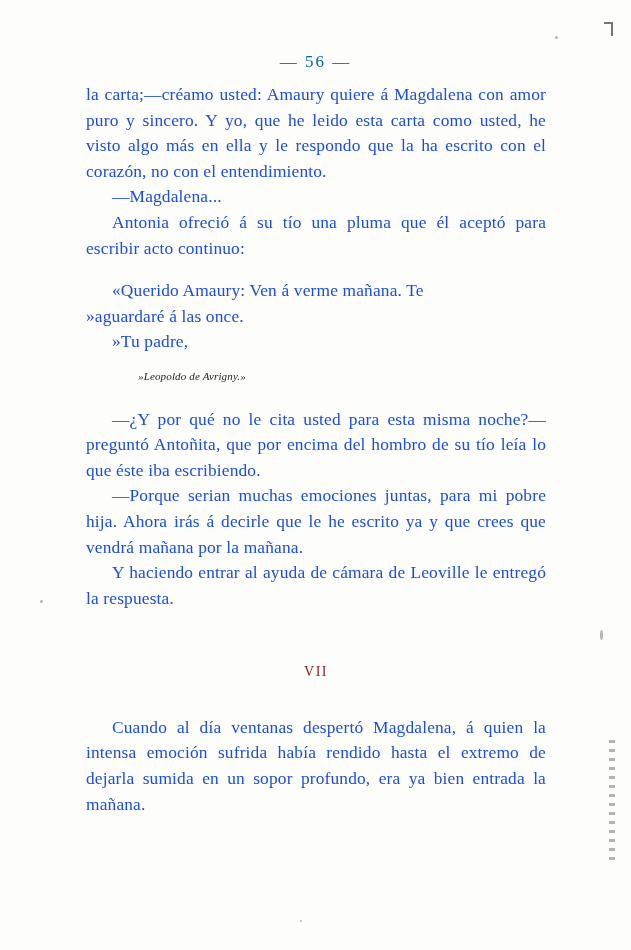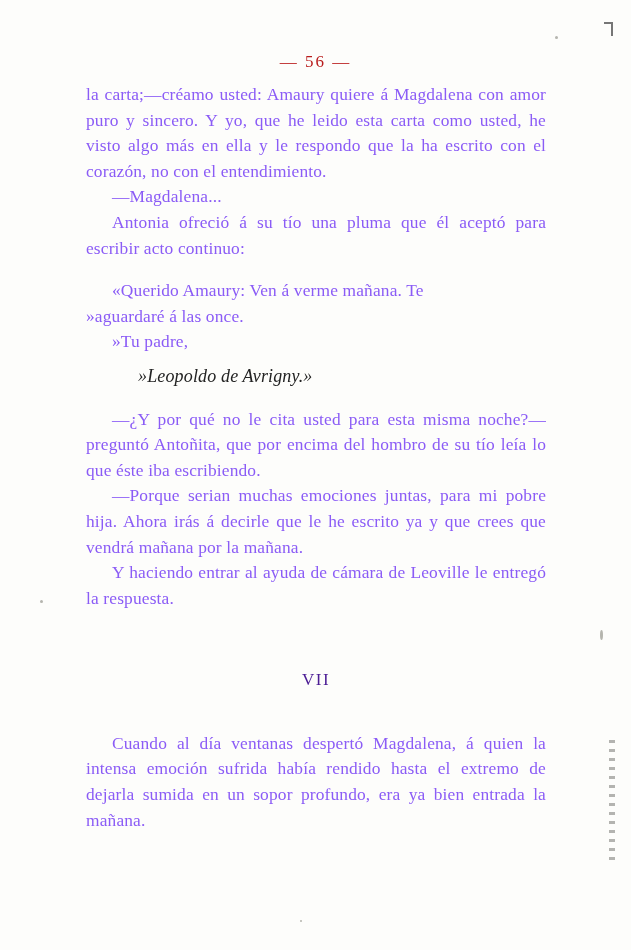--- a/index.html
+++ b/index.html
@@ -21,62 +21,62 @@
     background: #fdfdfb;
   }
   .page-number {
     position: absolute;
     top: 52px;
     left: 0;
     width: 100%;
     text-align: center;
     font-size: 17px;
     letter-spacing: 2px;
-    color: #b91c1c;
+    color: #0369a1;
   }
   .text-col {
     position: absolute;
     left: 86px;
     top: 82px;
     width: 460px;
   }
   p {
     margin: 0;
     font-size: 17.4px;
     line-height: 25.6px;
-    color: #8b5cf6;
+    color: #1d4ed8;
     text-align: justify;
     text-justify: inter-word;
     letter-spacing: 0.15px;
   }
   p.indent {
     text-indent: 26px;
   }
   p.tight {
     text-indent: 0;
   }
   .gap-sm { height: 9px; }
   .gap-md { height: 17px; }
   .gap-lg { height: 30px; }
   .gap-xl { height: 48px; }
   .signature {
     margin: 0;
-    font-size: 18px;
+    font-size: 11px;
     line-height: 25.6px;
     font-style: italic;
     text-align: center;
     padding-left: 52px;
     color: #232323;
   }
   .chapter-heading {
-    margin: 8px;
+    margin: 0;
     text-align: center;
-    font-size: 17px;
+    font-size: 14px;
     letter-spacing: 1.5px;
-    color: #4c1d95;
+    color: #7f1d1d;
   }
   .quote-block p {
     text-align: justify;
   }
   .speck {
     position: absolute;
     background: #7a7a70;
     border-radius: 50%;
     opacity: .55;
   }

